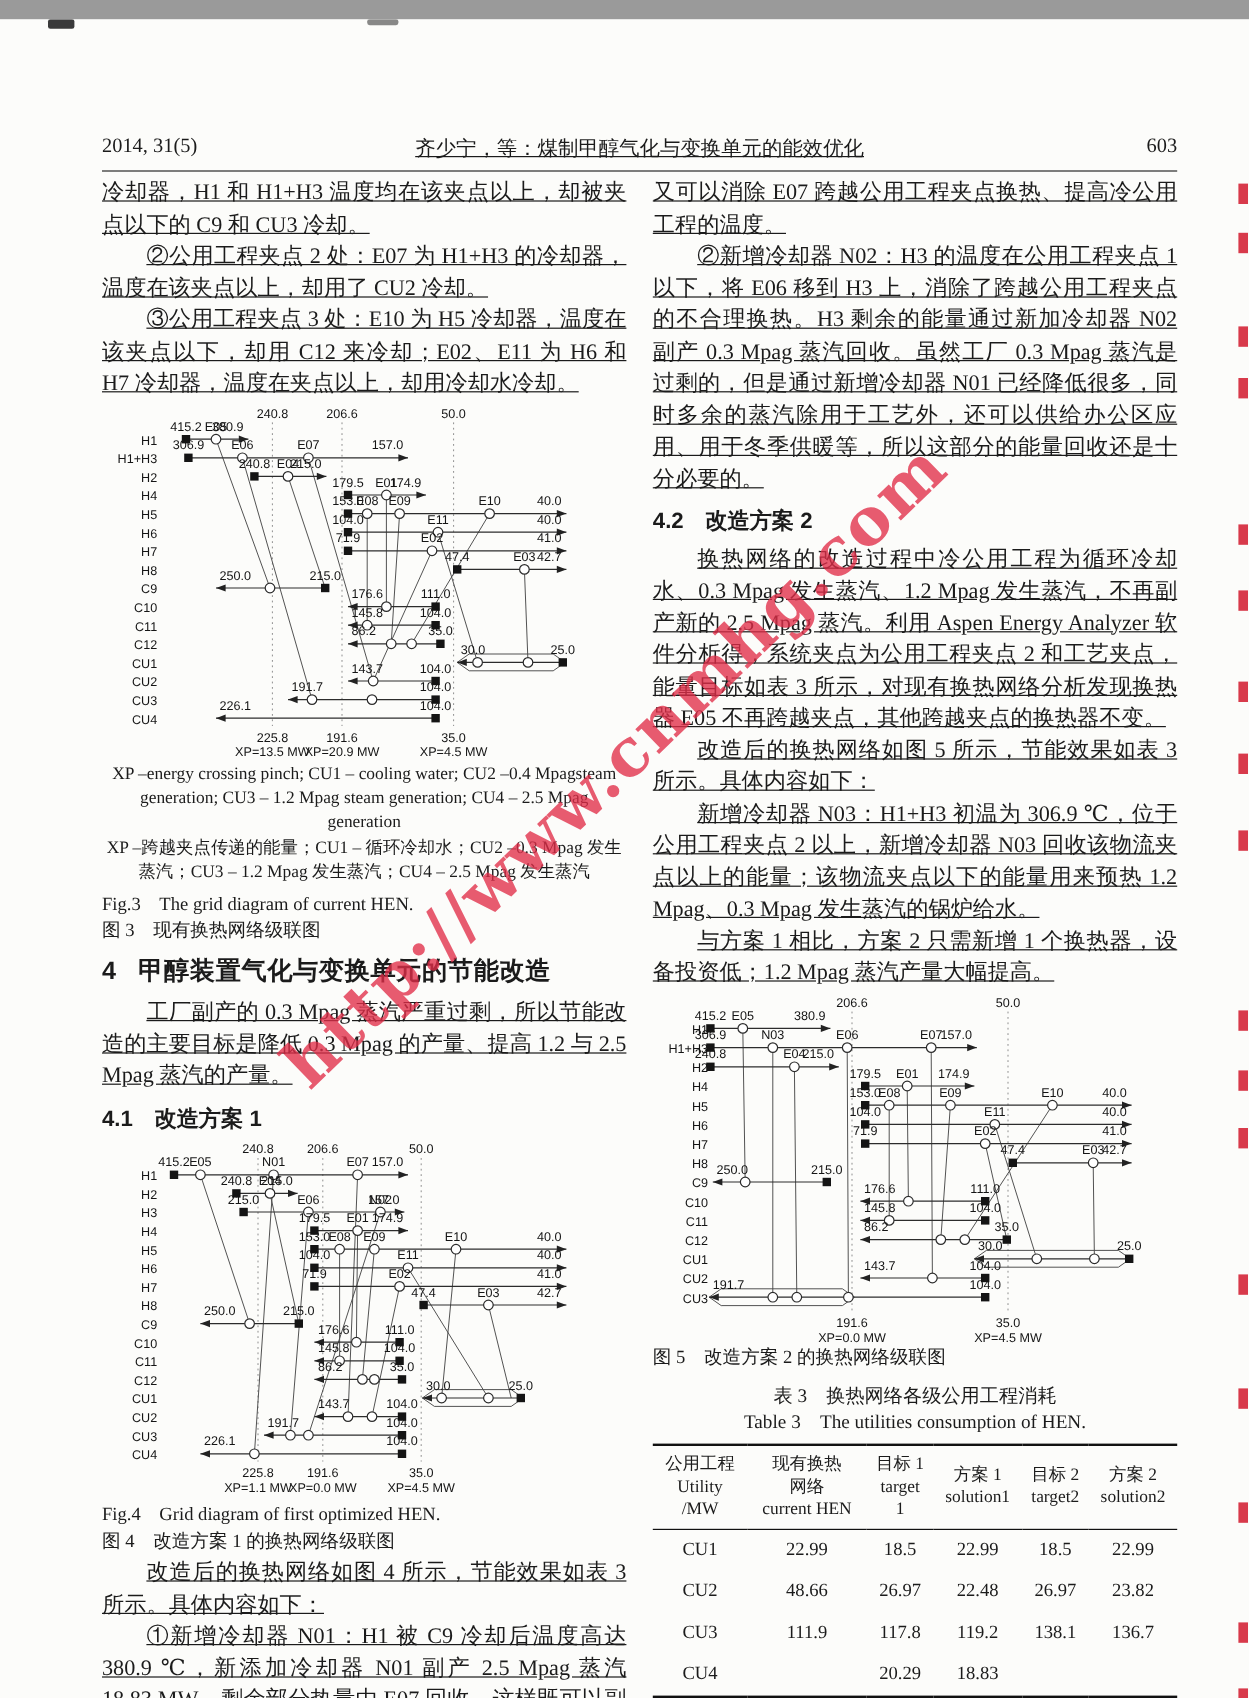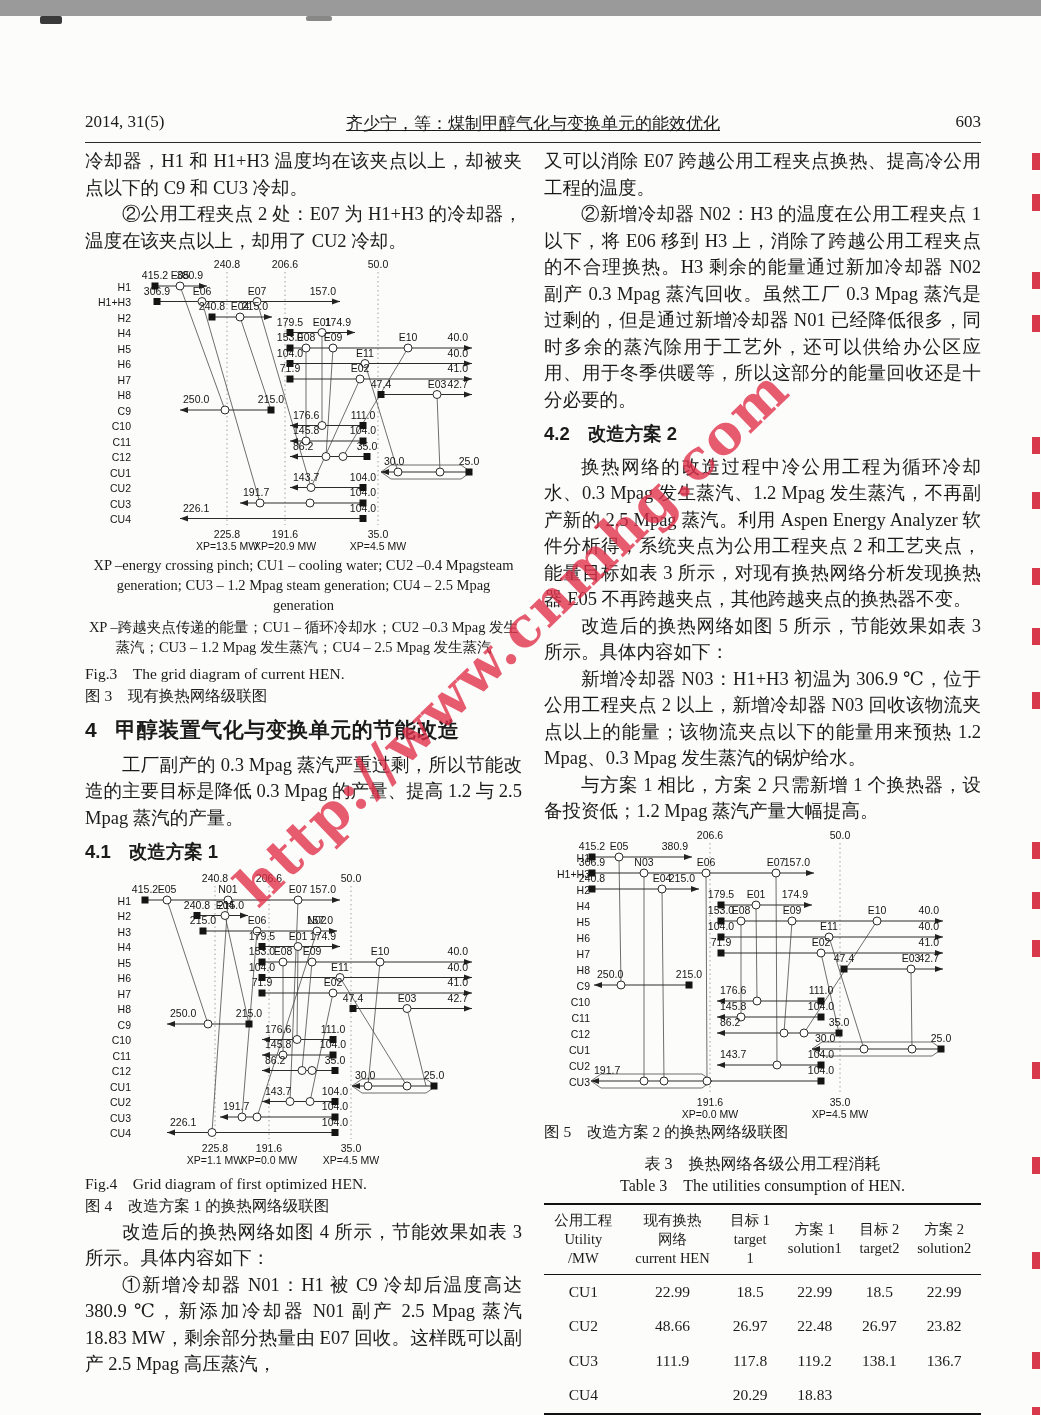--- a/index.html
+++ b/index.html
@@ -8,21 +8,21 @@
   
   .hdr{position:absolute;left:85px;width:896px;top:96px;height:26px;font-size:17px;}
   .hdr .issue{position:absolute;left:0;top:0;}
   .hdr .ctitle{position:absolute;left:0;right:0;text-align:center;top:0;text-decoration:underline;}
   .hdr .pageno{position:absolute;right:0;top:0;}
   .hdr-rule{position:absolute;left:85px;width:896px;top:126px;border-top:1.6px solid #2a2a2a;}
   
   .col{position:absolute;width:437px;font-size:18.5px;line-height:26.5px;text-align:justify;}
   .col-left{left:85px;top:132px;}
   .col-right{left:544px;top:132px;}
-  .col p{margin:0;}
+  .col p{margin:0;text-decoration:underline;}
   .ind{text-indent:2em;}
   h2.sec{font-family:"Liberation Sans","DejaVu Sans",sans-serif;font-size:21px;margin:10px 0 8px 0;
          font-weight:bold;letter-spacing:.5px;}
   h3.sec{font-family:"Liberation Sans","DejaVu Sans",sans-serif;font-size:18.5px;margin:8px 0 6px 0;
          font-weight:bold;}
   h2.sec .num,h3.sec .num{margin-right:18px;}
   
   .fig{margin:4px 0 2px 0;}
   svg{display:block;}
   svg text{font-family:"Liberation Sans","DejaVu Sans",sans-serif;font-size:10.5px;fill:#151515;}
@@ -50,20 +50,21 @@
   <div class="hdr">
     <span class="issue">2014, 31(5)</span>
     <span class="ctitle">齐少宁，等：煤制甲醇气化与变换单元的能效优化</span>
     <span class="pageno">603</span>
   </div>
   <div class="hdr-rule"></div>
 
   <div class="col col-left">
     <p>冷却器，H1 和 H1+H3 温度均在该夹点以上，却被夹点以下的 C9 和 CU3 冷却。</p>
     <p class="ind">②公用工程夹点 2 处：E07 为 H1+H3 的冷却器，温度在该夹点以上，却用了 CU2 冷却。</p>
+    <p class="ind">③公用工程夹点 3 处：E10 为 H5 冷却器，温度在该夹点以下，却用 C12 来冷却；E02、E11 为 H6 和 H7 冷却器，温度在夹点以上，却用冷却水冷却。</p>
 
     <div class="fig">
       <svg id="svg-fig3" width="437" height="295">
           <line x1="142" y1="14" x2="142" y2="267" stroke="#8a8a8a" stroke-width="0.8" stroke-dasharray="1.5 3"></line>
           <text x="142" y="10" text-anchor="middle">240.8</text>
           <text x="142" y="280" text-anchor="middle">225.8</text>
           <text x="142" y="292" text-anchor="middle">XP=13.5 MW</text>
           <line x1="200" y1="14" x2="200" y2="267" stroke="#8a8a8a" stroke-width="0.8" stroke-dasharray="1.5 3"></line>
           <text x="200" y="10" text-anchor="middle">206.6</text>
           <text x="200" y="280" text-anchor="middle">191.6</text>

